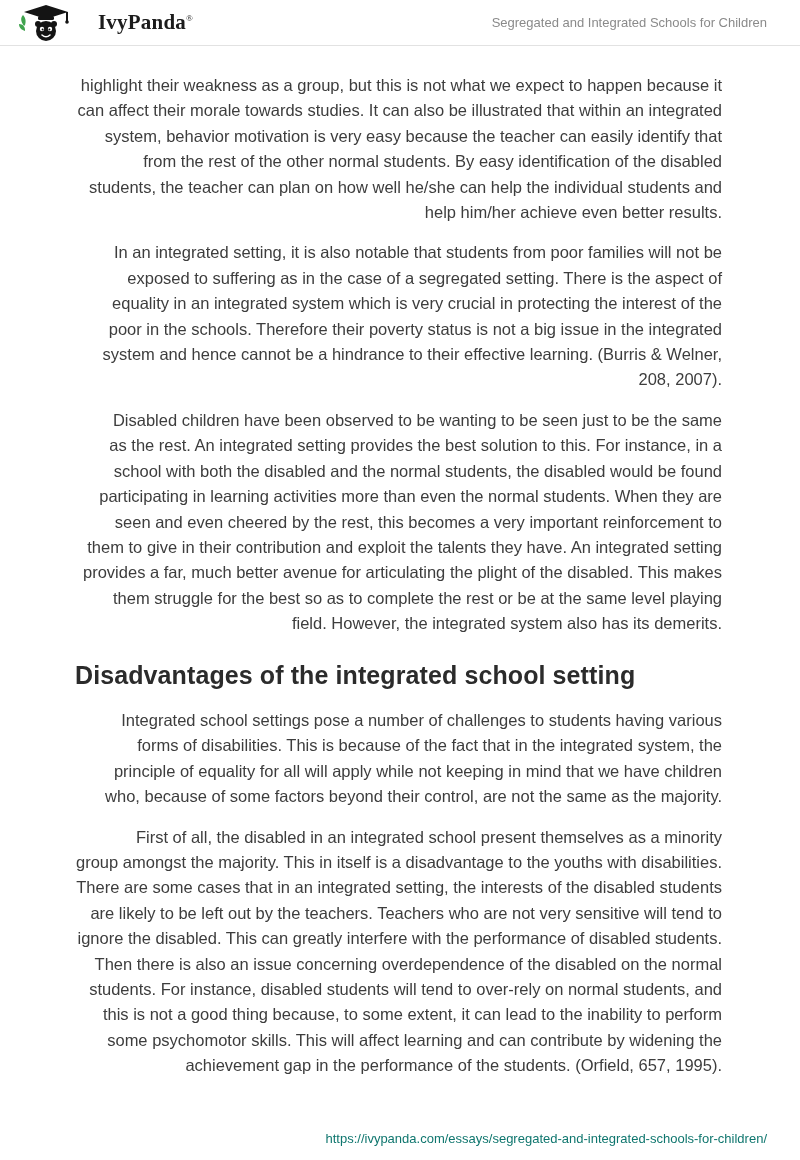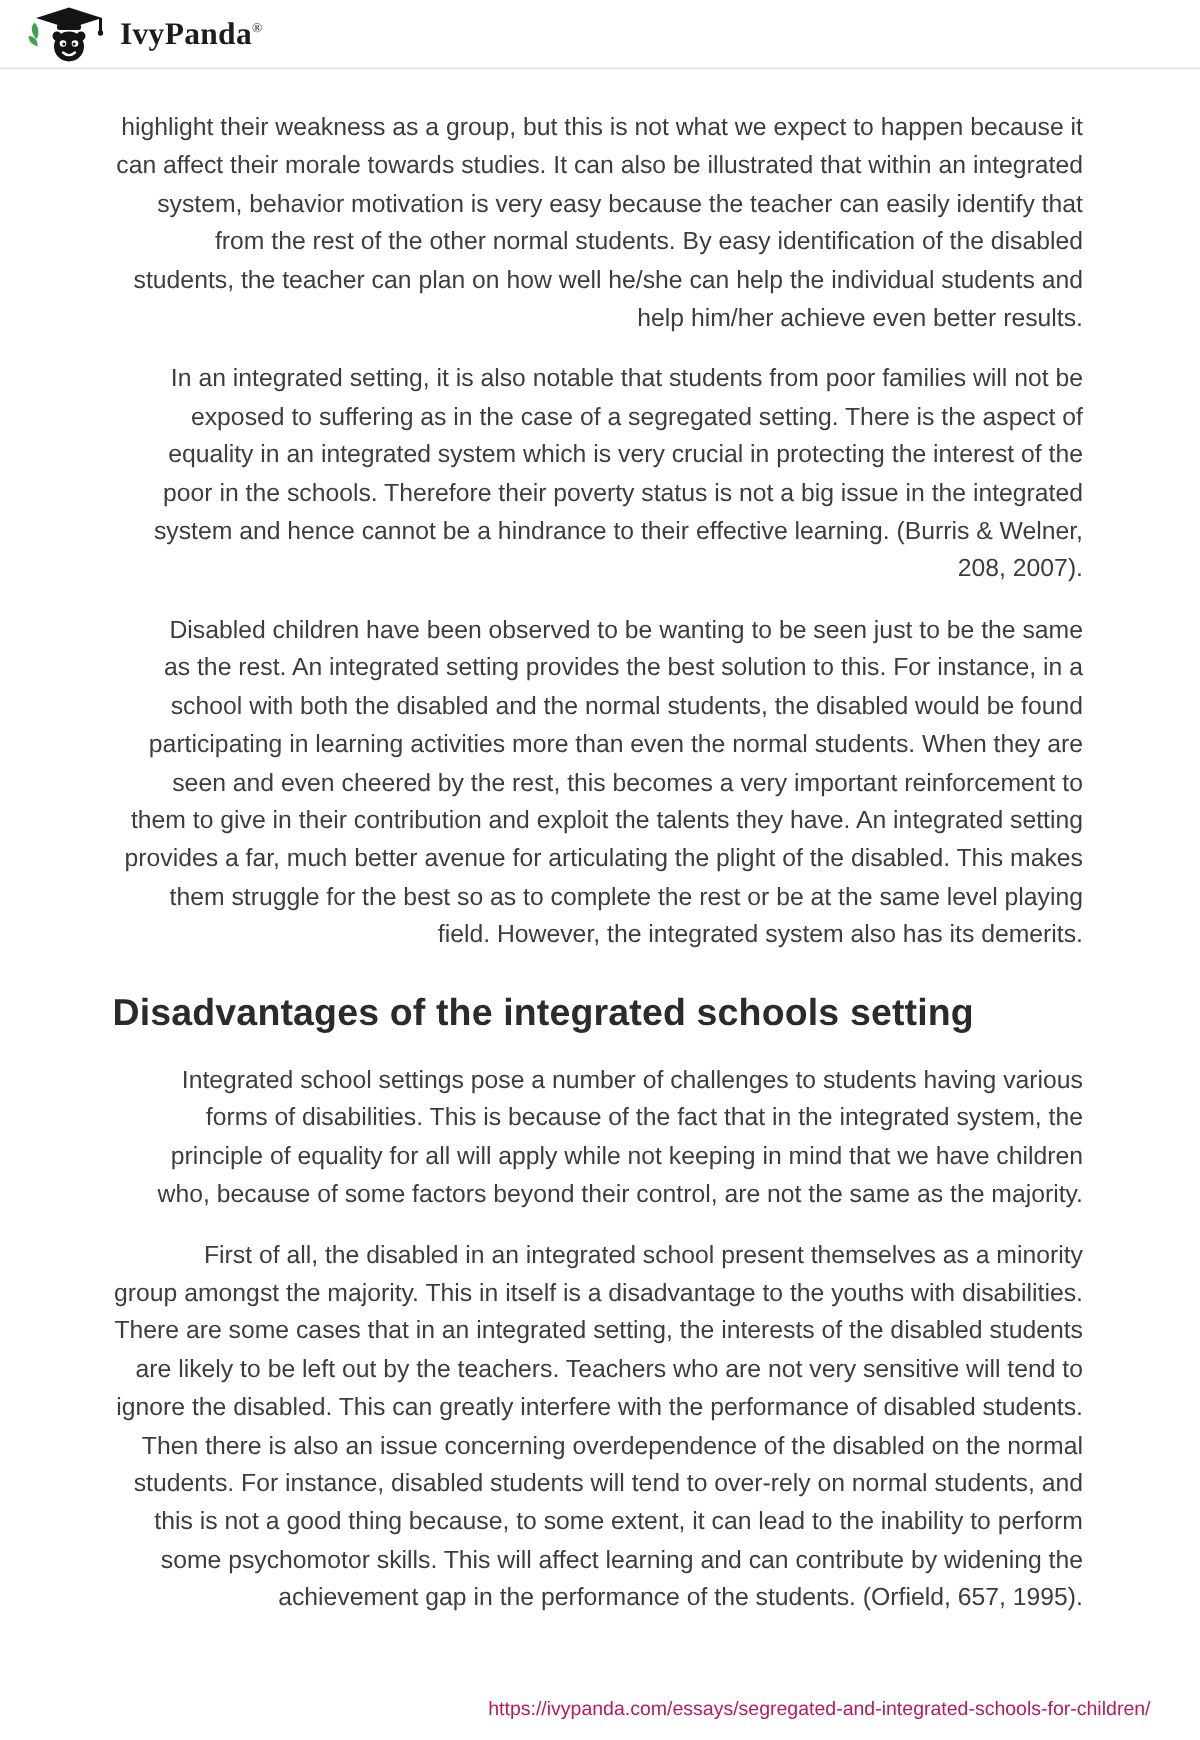--- a/index.html
+++ b/index.html
@@ -20,21 +20,21 @@
     display: flex;
     align-items: center;
     justify-content: space-between;
     height: 46px;
     padding: 0 33px 0 18px;
     border-bottom: 1px solid #e2e2e2;
   }
   .brand {
     display: flex;
     align-items: center;
-    gap: 10px;
+    gap: 28px;
   }
   .brand .logo-icon svg { display: block; }
   .brand-name {
     font-family: "Liberation Serif", serif;
     font-weight: 700;
     font-size: 21px;
     color: #1c1c1c;
     letter-spacing: 0.2px;
   }
   .brand-name sup {
@@ -63,21 +63,21 @@
     font-size: 25px;
     color: #2b2b2b;
     margin: 26px 0 20px 0;
     letter-spacing: 0.1px;
   }
   .footer-url {
     position: absolute;
     right: 33px;
     bottom: 14px;
     font-size: 13px;
-    color: #be185d;
+    color: #0f766e;
   }
 </style>
 </head>
 <body>
 
 <div class="page">
 
   <div class="header">
     <div class="brand">
       <span class="logo-icon">
@@ -96,28 +96,29 @@
           <circle cx="36" cy="20" r="3" fill="#141414"></circle>
           <circle cx="24" cy="25" r="2.2" fill="#ffffff"></circle>
           <circle cx="32" cy="25" r="2.2" fill="#ffffff"></circle>
           <circle cx="24.6" cy="25.4" r="1" fill="#141414"></circle>
           <circle cx="31.4" cy="25.4" r="1" fill="#141414"></circle>
           <path d="M24 31 Q28 34.5 32 31" stroke="#ffffff" stroke-width="1.6" fill="none" stroke-linecap="round"></path>
         </svg>
       </span>
       <span class="brand-name"><span>IvyPanda</span><sup>®</sup></span>
     </div>
+    <div class="doc-title">Segregated and Integrated Schools for Children</div>
   </div>
 
   <div class="content">
     <p>highlight their weakness as a group, but this is not what we expect to happen because it can affect their morale towards studies. It can also be illustrated that within an integrated system, behavior motivation is very easy because the teacher can easily identify that from the rest of the other normal students. By easy identification of the disabled students, the teacher can plan on how well he/she can help the individual students and help him/her achieve even better results.</p>
     <p class="indent">In an integrated setting, it is also notable that students from poor families will not be exposed to suffering as in the case of a segregated setting. There is the aspect of equality in an integrated system which is very crucial in protecting the interest of the poor in the schools. Therefore their poverty status is not a big issue in the integrated system and hence cannot be a hindrance to their effective learning. (Burris &amp; Welner, 208, 2007).</p>
     <p class="indent">Disabled children have been observed to be wanting to be seen just to be the same as the rest. An integrated setting provides the best solution to this. For instance, in a school with both the disabled and the normal students, the disabled would be found participating in learning activities more than even the normal students. When they are seen and even cheered by the rest, this becomes a very important reinforcement to them to give in their contribution and exploit the talents they have. An integrated setting provides a far, much better avenue for articulating the plight of the disabled. This makes them struggle for the best so as to complete the rest or be at the same level playing field. However, the integrated system also has its demerits.</p>
 
-    <h2 class="section-heading">Disadvantages of the integrated schools setting</h2>
+    <h2 class="section-heading">Disadvantages of the integrated school setting</h2>
 
     <p class="indent">Integrated school settings pose a number of challenges to students having various forms of disabilities. This is because of the fact that in the integrated system, the principle of equality for all will apply while not keeping in mind that we have children who, because of some factors beyond their control, are not the same as the majority.</p>
     <p class="indent">First of all, the disabled in an integrated school present themselves as a minority group amongst the majority. This in itself is a disadvantage to the youths with disabilities. There are some cases that in an integrated setting, the interests of the disabled students are likely to be left out by the teachers. Teachers who are not very sensitive will tend to ignore the disabled. This can greatly interfere with the performance of disabled students. Then there is also an issue concerning overdependence of the disabled on the normal students. For instance, disabled students will tend to over-rely on normal students, and this is not a good thing because, to some extent, it can lead to the inability to perform some psychomotor skills. This will affect learning and can contribute by widening the achievement gap in the performance of the students. (Orfield, 657, 1995).</p>
   </div>
 
   <div class="footer-url">https://ivypanda.com/essays/segregated-and-integrated-schools-for-children/</div>
 
 </div>
 
 </body></html>

